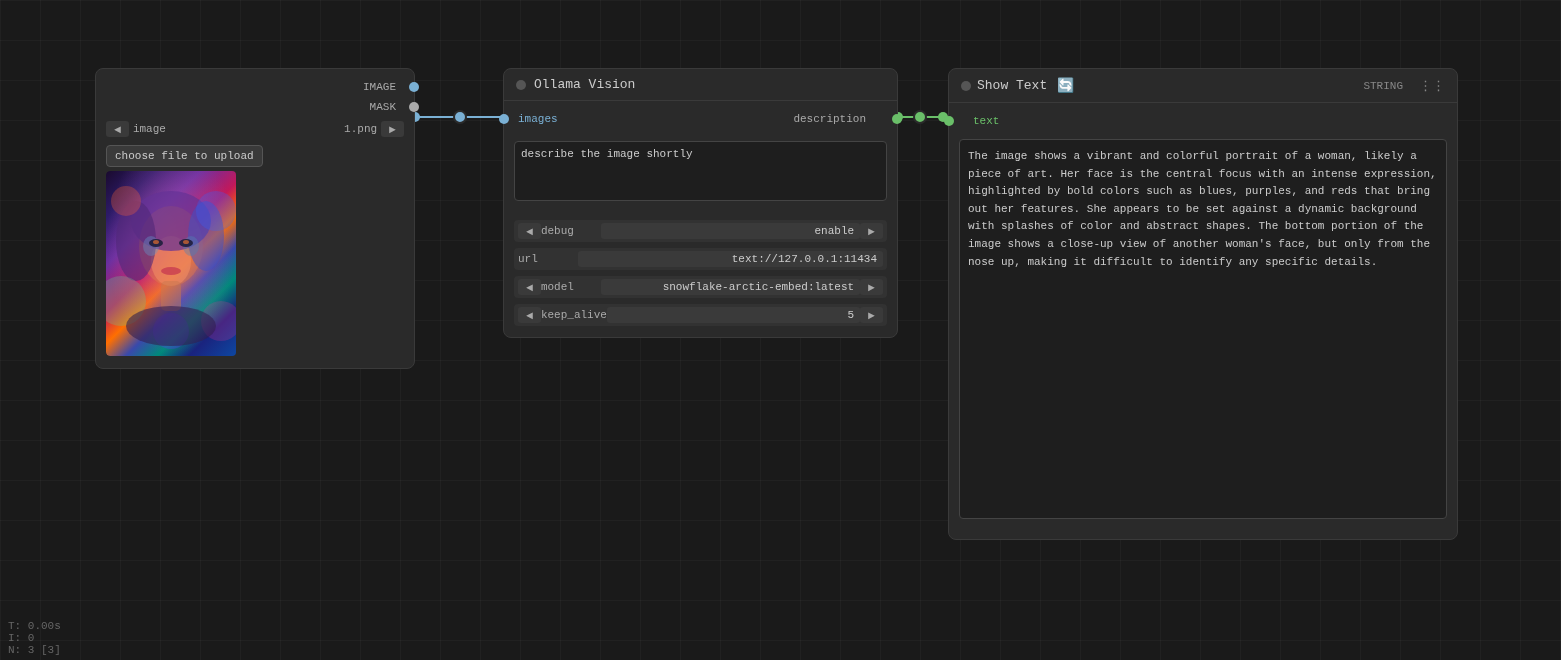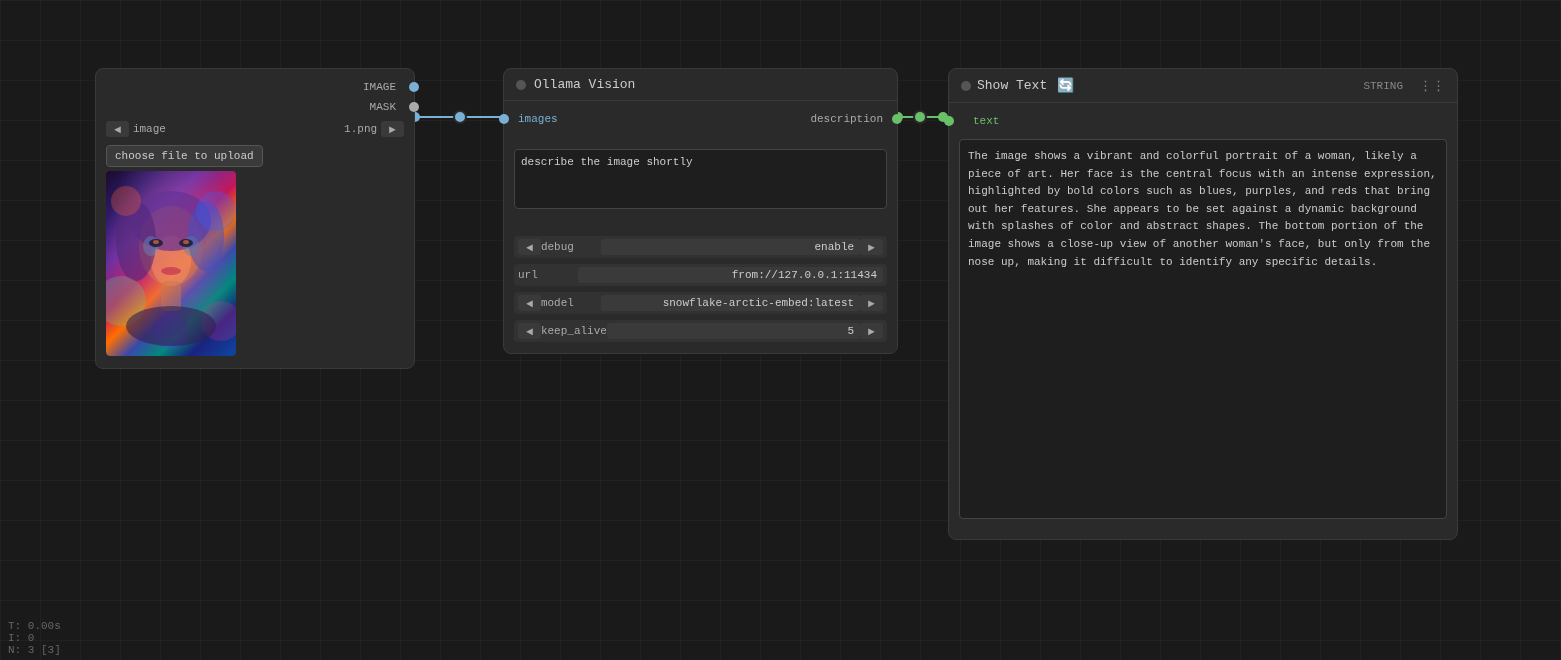--- a/index.html
+++ b/index.html
@@ -184,21 +184,21 @@
     }
 
     
     .ollama-node {
       left: 503px;
       top: 68px;
       width: 395px;
     }
 
     .prompt-textarea {
-      margin: 20px 10px;
+      margin: 12px 10px;
       width: calc(100% - 20px);
       height: 60px;
       background: #1e1e1e;
       border: 1px solid #444;
       border-radius: 4px;
       color: #ccc;
       font-family: 'Courier New', Courier, monospace;
       font-size: 11px;
       padding: 6px;
       resize: none;
@@ -297,21 +297,21 @@
 
     .input-port-label {
       color: #7ab0d4;
       font-size: 11px;
       margin-left: 14px;
     }
 
     .output-port-label {
       color: #aaa;
       font-size: 11px;
-      margin-right: 14px;
+      margin-right: 31px;
       flex: 1;
       text-align: right;
     }
 
     .green-dot-label {
       color: #6abf69;
       font-size: 11px;
       margin-left: 24px;
     }
 
@@ -423,21 +423,21 @@
           <button class="arrow-btn">◄</button>
           <span class="param-label">debug</span>
           <span class="param-value">enable</span>
           <button class="arrow-btn">►</button>
         </div>
       </div>
       
       <div class="param-row">
         <div class="param-row-inner">
           <span class="param-label">url</span>
-          <span class="param-value">from://127.0.0.1:11434</span>
+          <span class="param-value">text://127.0.0.1:11434</span>
         </div>
       </div>
       
       <div class="param-row">
         <div class="param-row-inner">
           <button class="arrow-btn">◄</button>
           <span class="param-label">model</span>
           <span class="param-value">snowflake-arctic-embed:latest</span>
           <button class="arrow-btn">►</button>
         </div>

